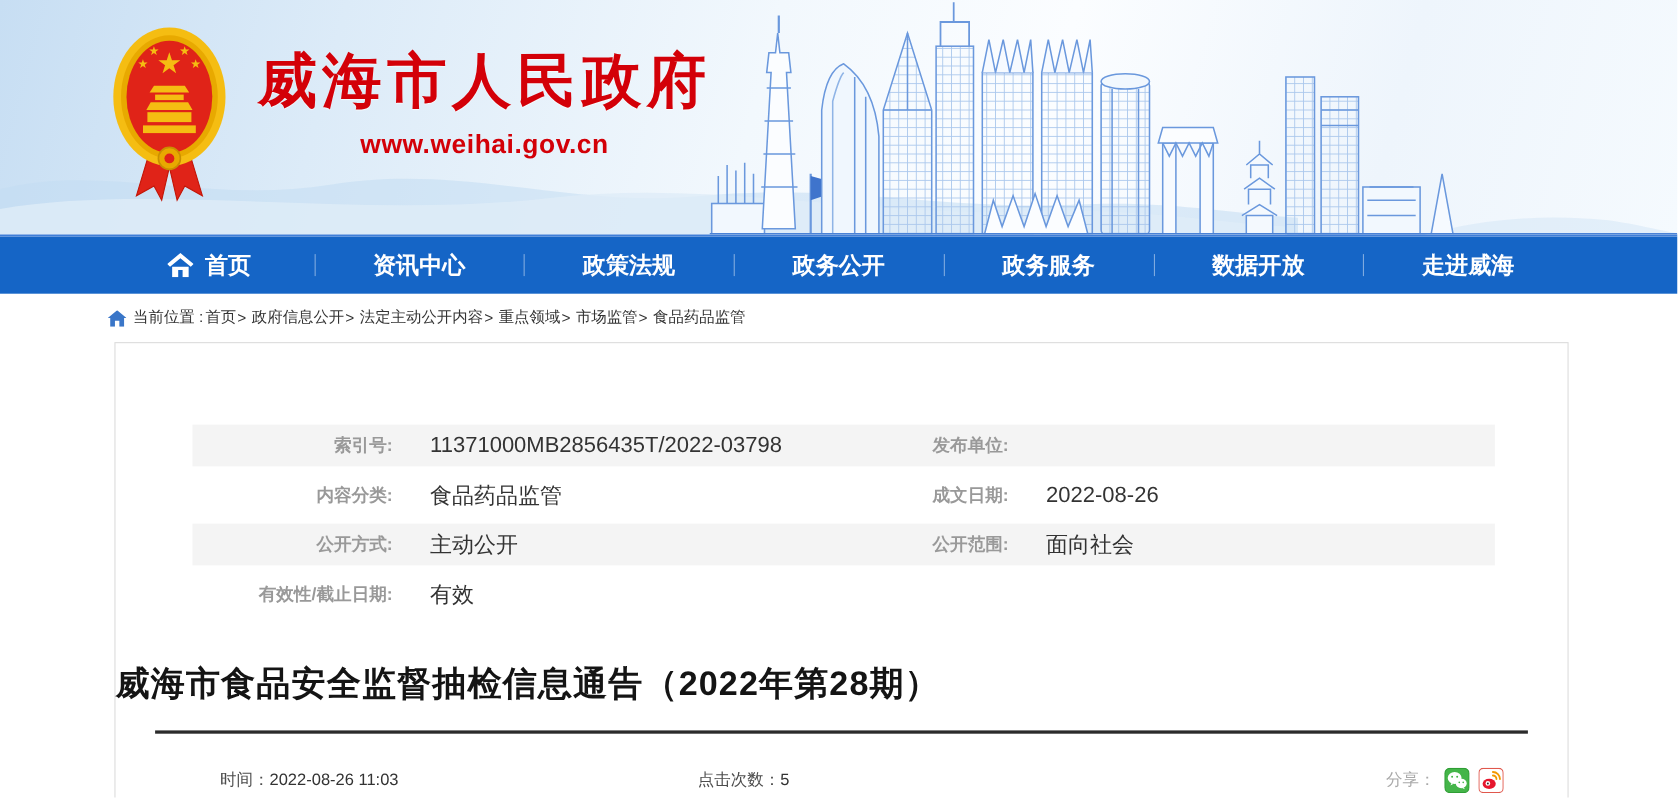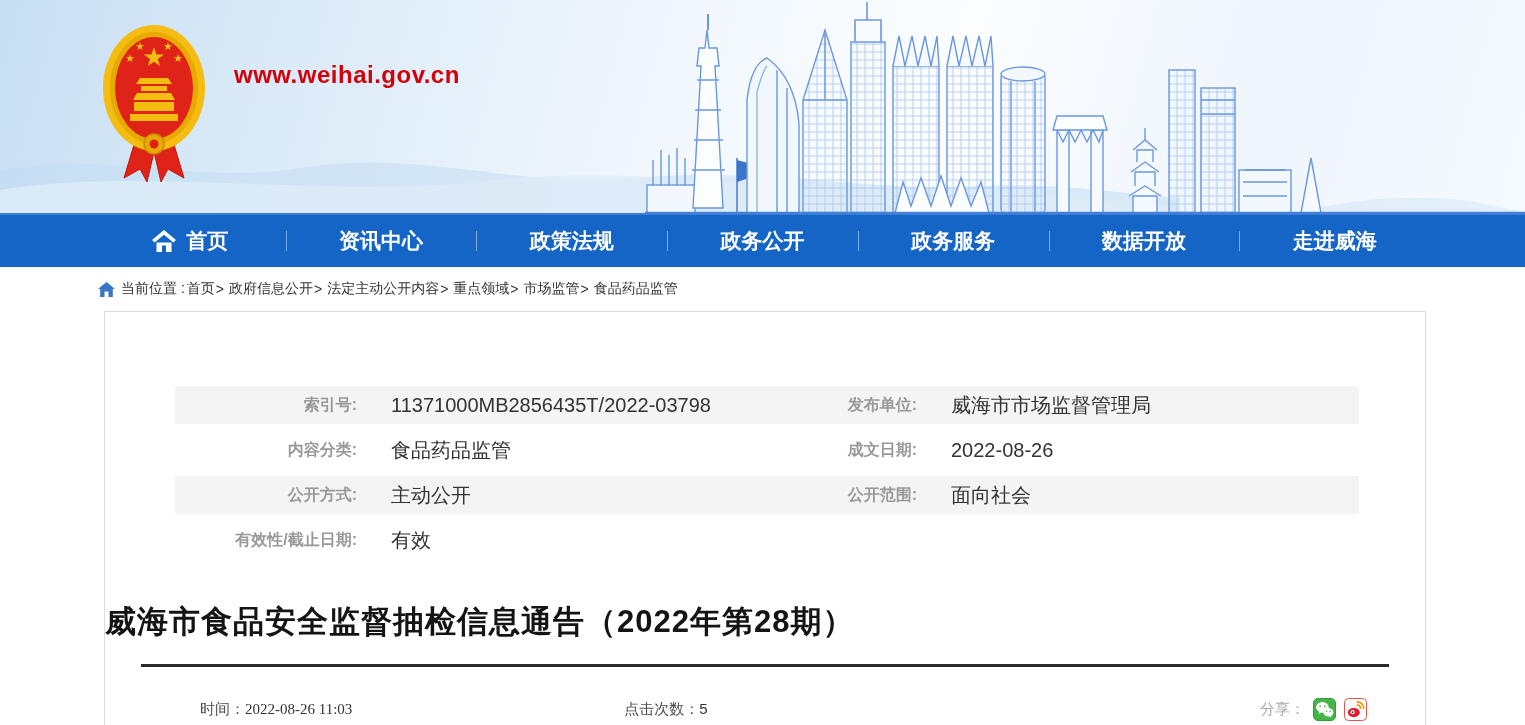--- a/index.html
+++ b/index.html
@@ -42,21 +42,21 @@
     align-items:center; margin-bottom:7px; }
   .info-row.gray { background:#f4f4f4; }
   .info-label { text-align:right; color:#999; font-weight:bold; font-size:16px; white-space:nowrap; }
   .info-value { padding-left:34px; font-size:20px; color:#333; white-space:nowrap; }
 
   .article-title { text-align:left; font-size:31px; font-weight:bold; color:#141414;
     margin-top:42px; letter-spacing:1px; }
   .title-rule { border:none; border-top:3px solid #2b2b2b; margin:21px 36px 0 36px; }
 
   .meta-bar { display:flex; align-items:center; margin-top:31px; font-size:15px; }
-  .meta-time { margin-left:95px; color:#4d4d4d;font-family:Liberation Serif, serif; }
+  .meta-time { margin-left:95px; color:#4d4d4d; }
   .meta-time .v, .meta-clicks .v { color:#333; }
   .meta-clicks { margin-left:272px; color:#4d4d4d; }
   .meta-share { margin-left:auto; margin-right:58px; display:flex; align-items:center; gap:8px; color:#a9a9a9; }
   .share-icon { width:23px; height:23px; cursor:pointer; display:block; }
 </style>
 </head>
 <body>
 
 <div class="header">
 
@@ -142,20 +142,21 @@
       <path d="M36,62 L72,62 L68,56 L40,56 Z" fill="#f5bd12"></path>
       <rect x="41" y="64" width="26" height="5" fill="#f5bd12"></rect>
       <path d="M33,78 L75,78 L71,71 L37,71 Z" fill="#f5bd12"></path>
       <rect x="34" y="80" width="40" height="9" fill="#f5bd12"></rect>
       <rect x="30" y="92" width="48" height="7" fill="#f5bd12"></rect>
 
       <circle cx="54" cy="122" r="10" fill="#e8a900" stroke="#c98f00" stroke-width="1.5"></circle>
       <circle cx="54" cy="122" r="4.5" fill="#e02318"></circle>
     </svg>
     <div class="brand-text">
+      <div class="site-title">威海市人民政府</div>
       <div class="site-url">www.weihai.gov.cn</div>
     </div>
   </div>
 </div>
 
 <div class="nav">
   <div class="nav-item">
     <svg class="nav-home-icon" viewBox="0 0 24 22">
       <path d="M12,0 L24,10 L21.4,12.6 L12,4.8 L2.6,12.6 L0,10 Z" fill="#fff"></path>
       <path d="M4.5,12.5 H19.5 V22 H14 V15.5 H10 V22 H4.5 Z" fill="#fff"></path>
@@ -200,21 +201,20 @@
   <span class="bc-item">食品药品监管</span>
 </div>
 
 <div class="card">
 
   <div class="info-table">
     <div class="info-row gray">
       <span class="info-label">索引号:</span>
       <span class="info-value">11371000MB2856435T/2022-03798</span>
       <span class="info-label">发布单位:</span>
-      <span class="info-value">威海市市场监督管理局</span>
     </div>
     <div class="info-row">
       <span class="info-label">内容分类:</span>
       <span class="info-value">食品药品监管</span>
       <span class="info-label">成文日期:</span>
       <span class="info-value">2022-08-26</span>
     </div>
     <div class="info-row gray">
       <span class="info-label">公开方式:</span>
       <span class="info-value">主动公开</span>

